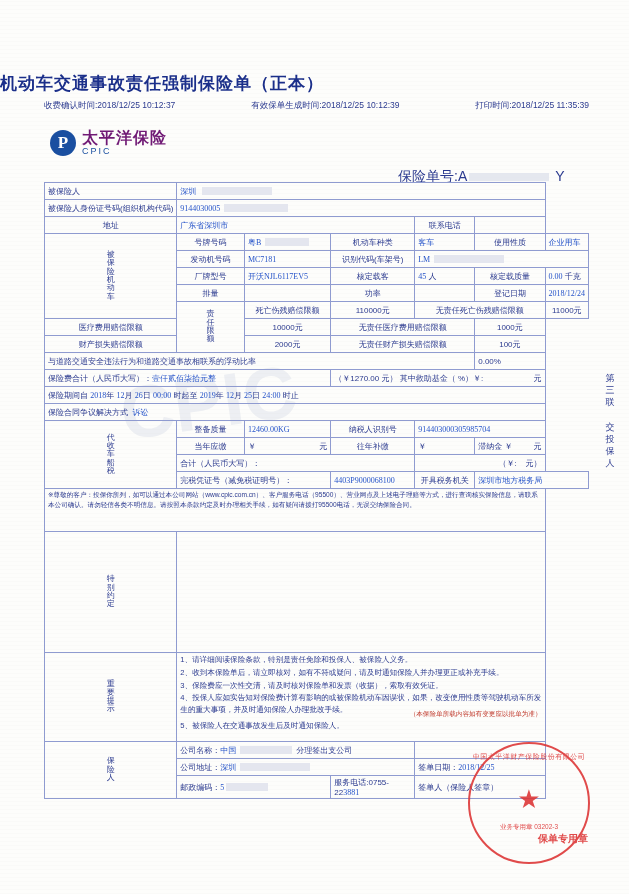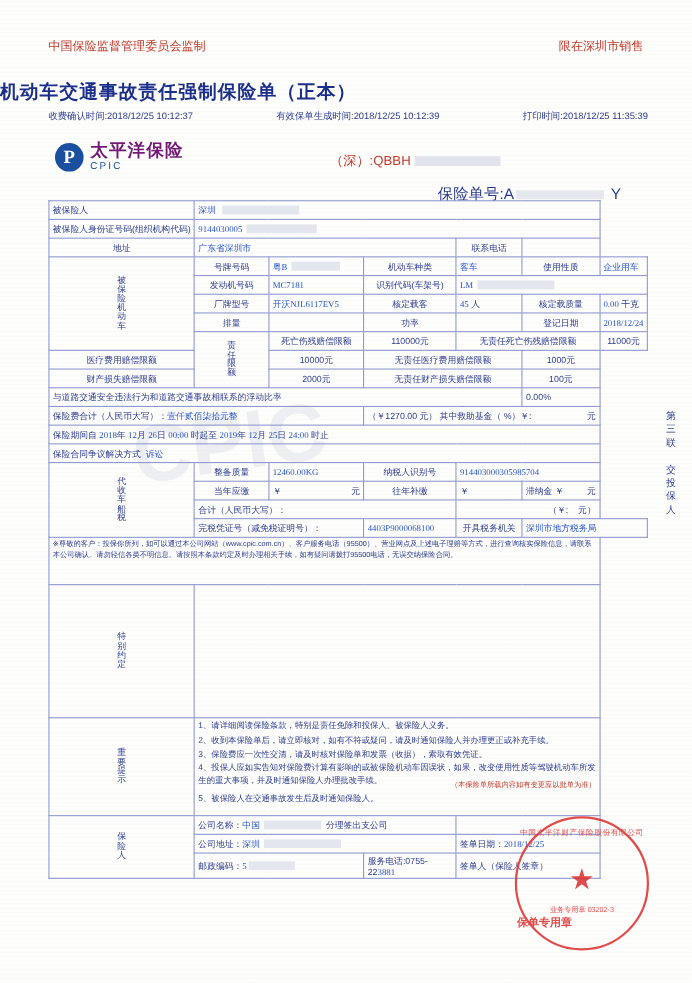--- a/index.html
+++ b/index.html
@@ -41,58 +41,51 @@
   .hand{color:#2553c9;font-family:"Liberation Serif",serif;}
   .redact-bar{display:inline-block;height:8px;background:#dfe2ec;opacity:.85;vertical-align:middle;}
   .side-col{position:absolute;right:6px;top:372px;width:26px;text-align:center;font-size:9px;line-height:1.35;color:#2b3a8f;}
   .note-box{font-size:6.6px;line-height:1.5;color:#c0392b;padding:3px 5px;}
   .notice-list{font-size:7.6px;line-height:1.55;padding:3px 5px;}
   .notice-list div{margin-bottom:1px;}
   .footer-row{position:absolute;left:44px;top:862px;width:545px;display:flex;justify-content:space-between;font-size:8.5px;}
   .stamp{position:absolute;left:468px;top:742px;width:118px;height:118px;border:2px solid #d33;border-radius:50%;color:#d33;opacity:.88;}
   .stamp .star{position:absolute;left:50%;top:42px;transform:translateX(-50%);font-size:26px;line-height:26px;color:#d33;}
   .stamp .arc{position:absolute;top:8px;left:0;width:100%;text-align:center;font-size:7px;letter-spacing:.5px;}
-  .stamp .bot{position:absolute;bottom:16px;left:0;width:100%;text-align:left;font-size:10px;font-weight:bold;}
+  .stamp .bot{position:absolute;bottom:16px;left:0;width:100%;text-align:right;font-size:10px;font-weight:bold;}
   .stamp .mid{position:absolute;bottom:30px;left:0;width:100%;text-align:center;font-size:6.5px;}
   .watermark{position:absolute;left:120px;top:360px;font-size:74px;color:rgba(180,190,215,.22);font-weight:bold;transform:rotate(-8deg);pointer-events:none;white-space:nowrap;}
   .sig{font-family:"Liberation Serif",serif;color:#2553c9;}
 </style>
 </head>
 <body>
 
 <div class="page">
 
   <div class="paper-noise"></div>
 
   <div class="watermark">CPIC</div>
 
-  <div class="top-row">
-    <span class="hdr-red">中国保险监督管理委员会监制</span>
-    <span class="hdr-red">限在深圳市销售</span>
-  </div>
 
   <div class="title">机动车交通事故责任强制保险单（正本）</div>
 
   <div class="subline">
     <span>收费确认时间:2018/12/25 10:12:37</span>
     <span>有效保单生成时间:2018/12/25 10:12:39</span>
     <span>打印时间:2018/12/25 11:35:39</span>
   </div>
 
   <div class="logo-wrap">
     <div class="logo-mark">P</div>
     <div class="logo-text">
       <div class="logo-cn">太平洋保险</div>
       <div class="logo-en">CPIC</div>
     </div>
   </div>
 
-  <div class="qbbh">
-    <span>（深）:QBBH</span><span class="redact"></span>
-  </div>
 
   <div class="polno">
     <span>保险单号:</span><span>A</span><span class="redact" style="width:80px"></span><span style="margin-left:4px">Y</span>
   </div>
 
   <table class="main">
 
     <tbody>
         <tr>
       <td class="lbl" style="width:96px">被保险人</td>

